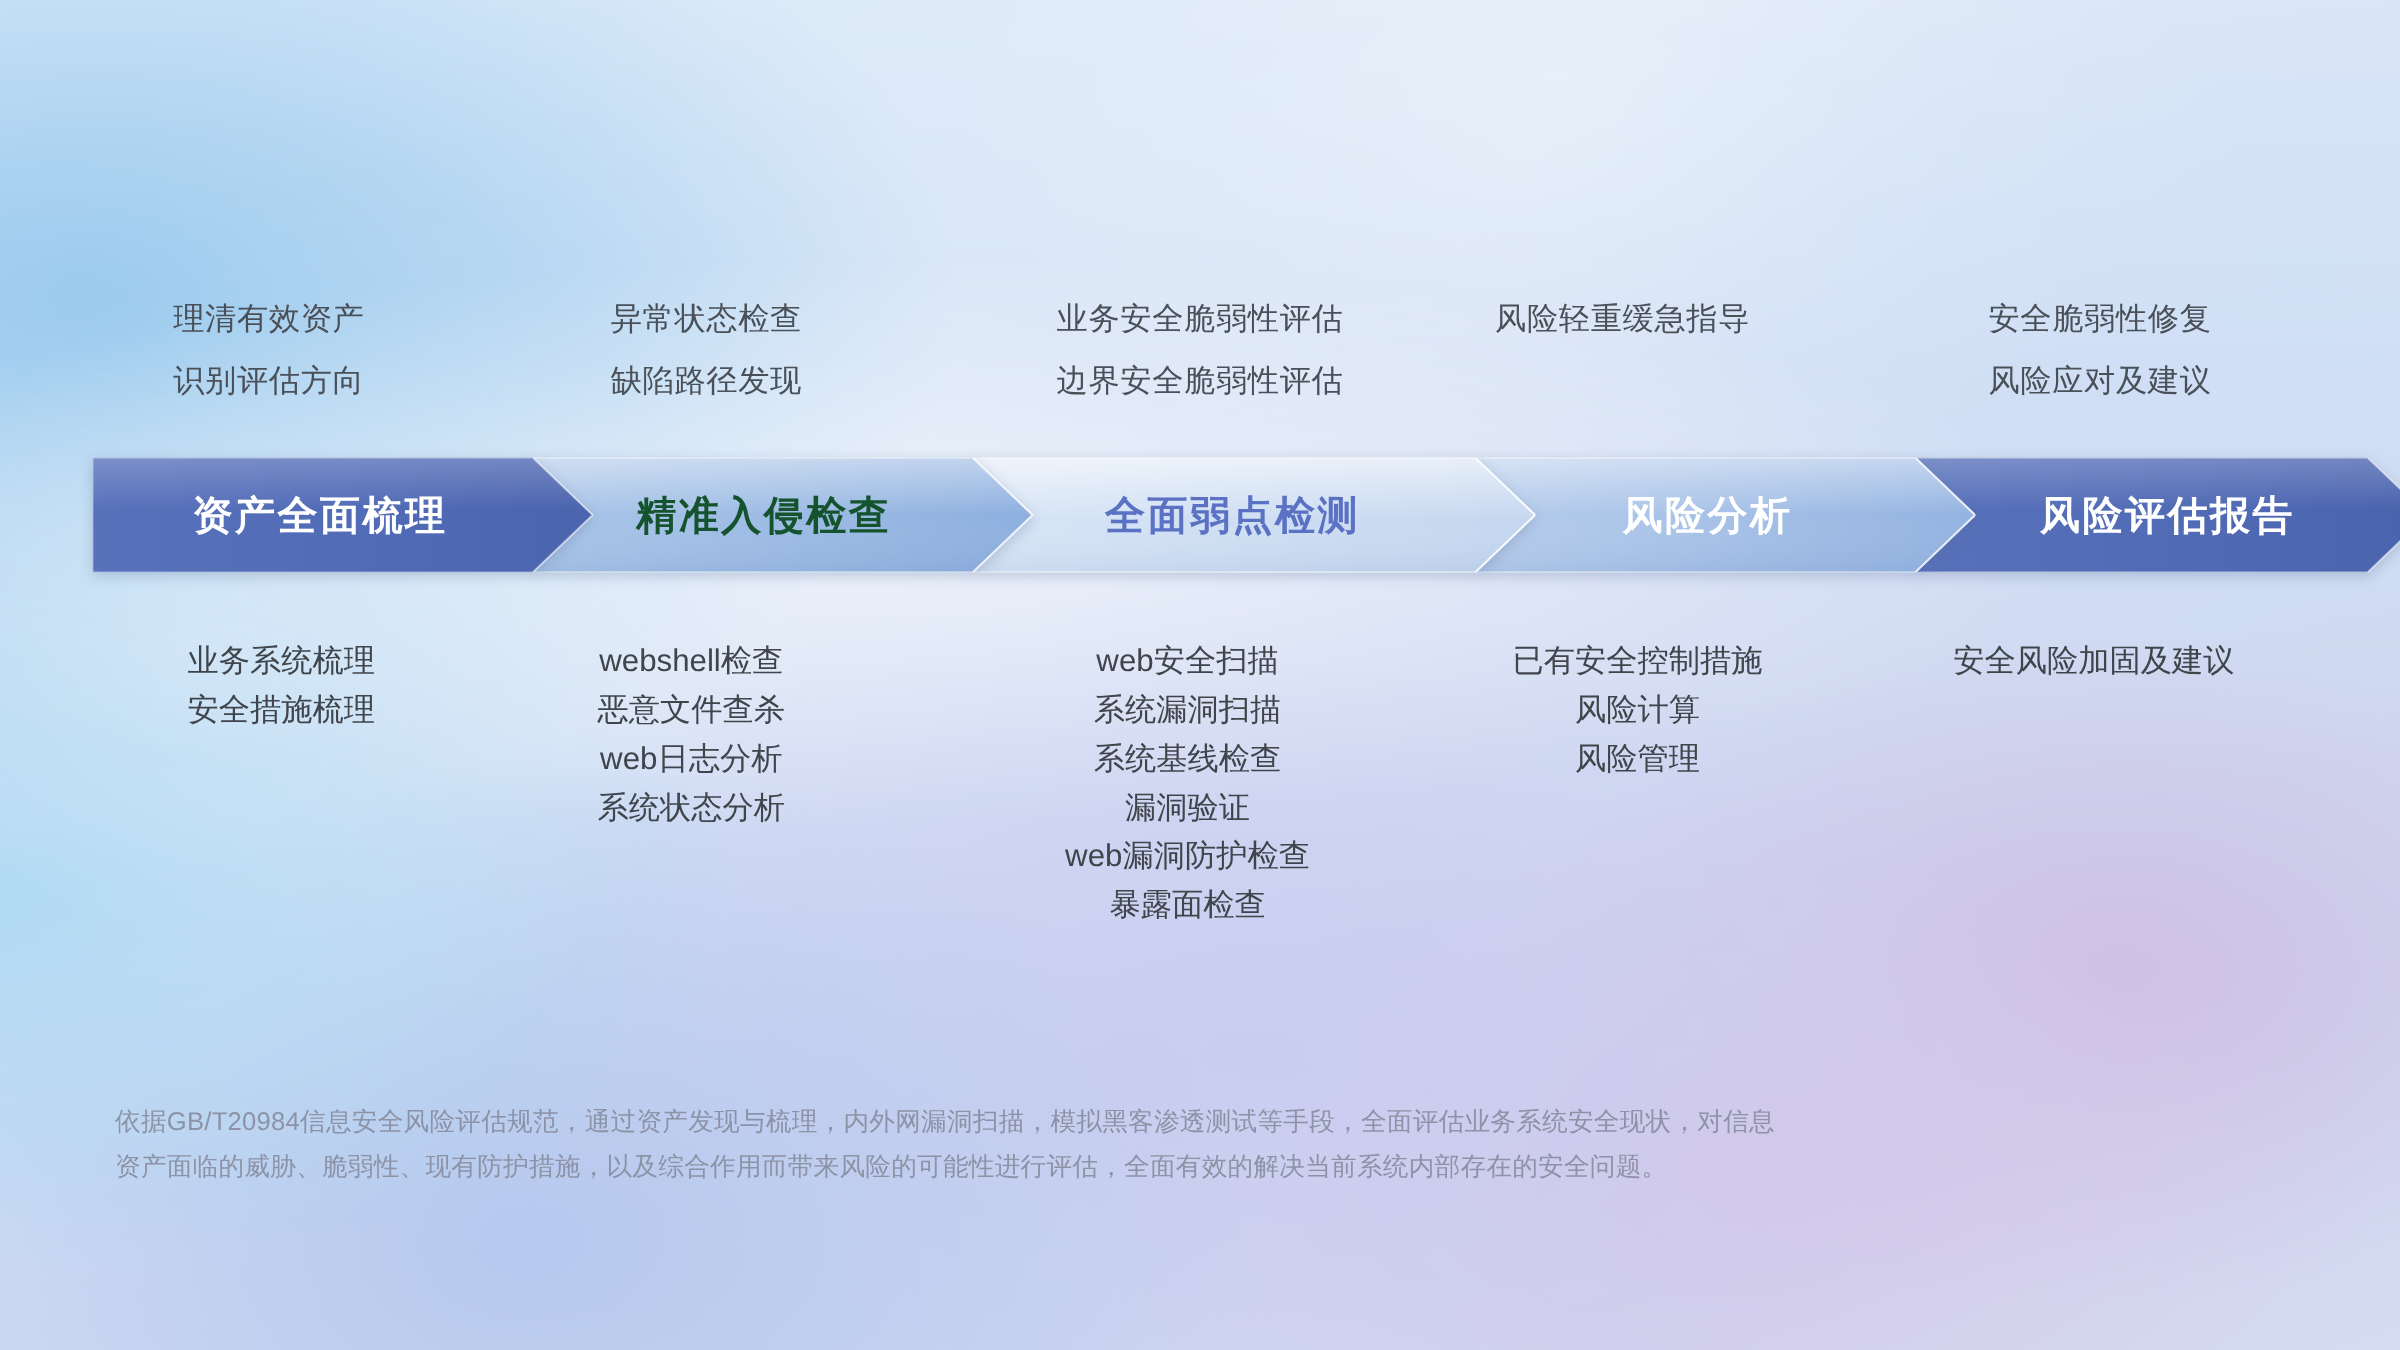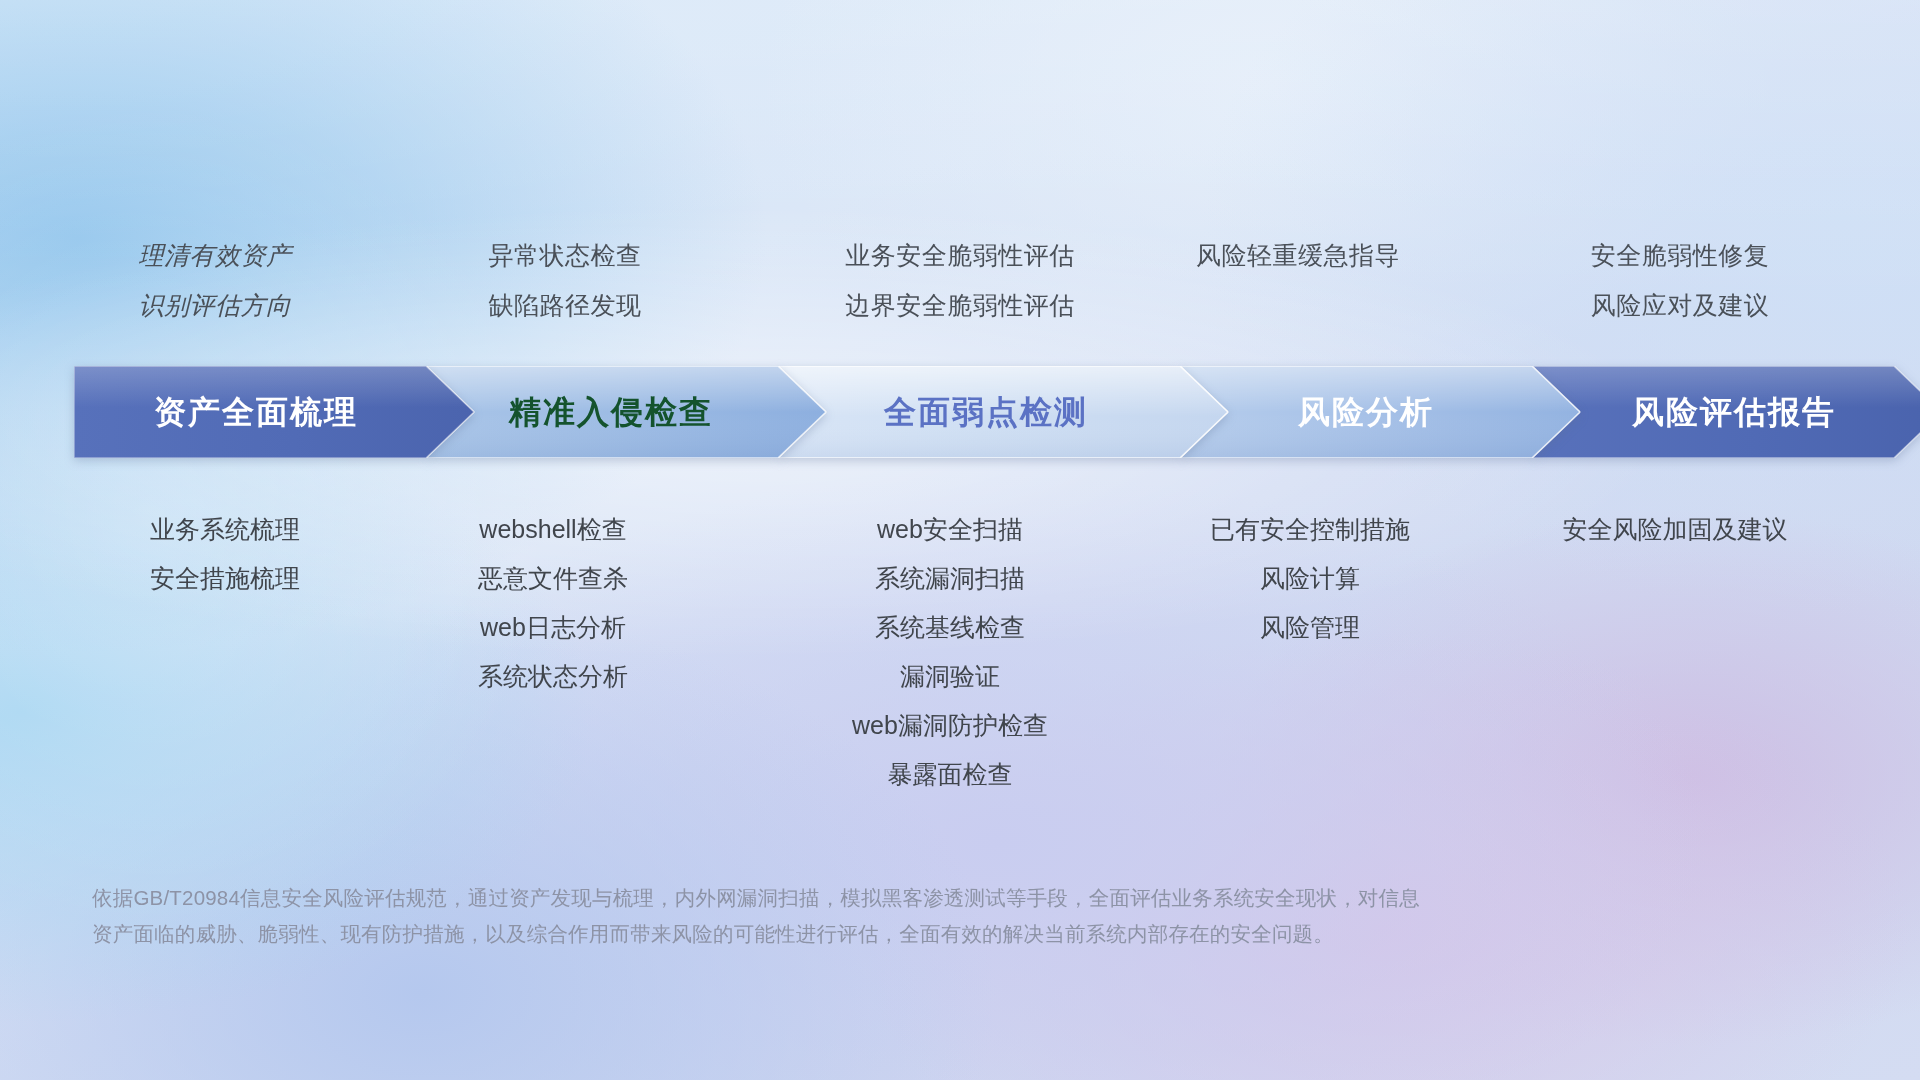--- a/index.html
+++ b/index.html
@@ -65,40 +65,40 @@
 
   
   .list-col {
     position:absolute;
     text-align:center;
     color:#40454c;
     font-size:25px;
     white-space:nowrap;
     line-height:1;
   }
-  .list-col div + div { margin-top:24px; }
+  .list-col div + div { margin-top:14px; }
 
   
   #footer {
     position:absolute; left:92px; top:880px; width:1640px;
     color:#8d93a6; font-size:20.5px; line-height:36px;
     letter-spacing:.2px;
   }
   #footer div { white-space:nowrap; }
 </style>
 </head>
 <body>
 
 <div id="bg-base"></div>
 <div id="bg-sheen"></div>
 
 <div id="stage">
 
   <div class="cap-row">
-    <div class="cap-col" style="left:60px; top:243px; width:310px;font-style:italic;">
+    <div class="cap-col" style="left:60px; top:243px; width:310px;">
       <div>理清有效资产</div>
       <div>识别评估方向</div>
     </div>
     <div class="cap-col" style="left:410px; top:243px; width:310px;">
       <div>异常状态检查</div>
       <div>缺陷路径发现</div>
     </div>
     <div class="cap-col" style="left:760px; top:243px; width:400px;">
       <div>业务安全脆弱性评估</div>
       <div>边界安全脆弱性评估</div>

